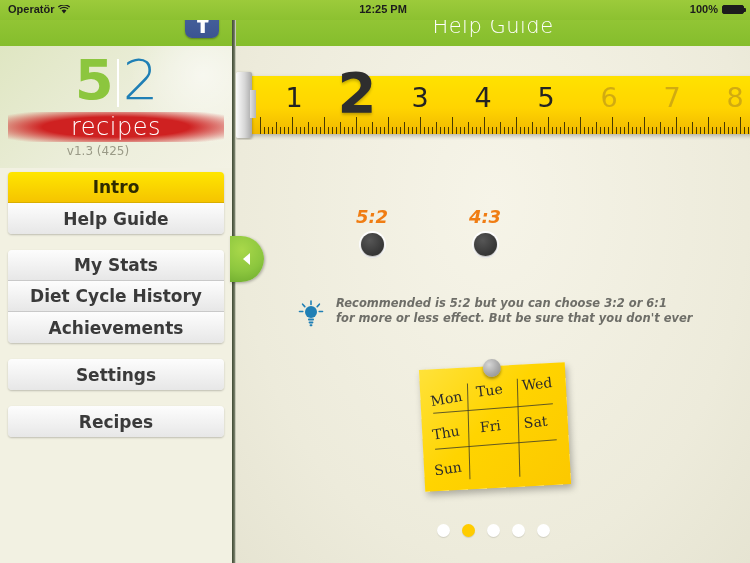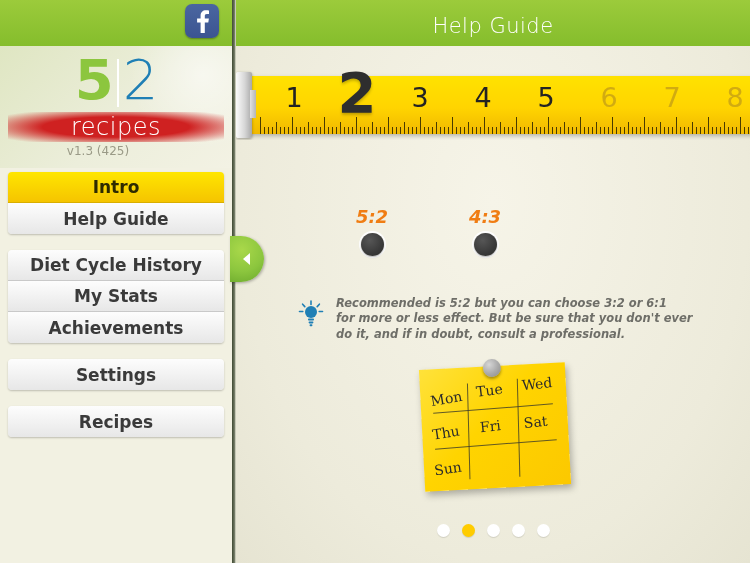--- a/index.html
+++ b/index.html
@@ -236,20 +236,37 @@
     border-radius: 0 23px 23px 0;
     box-shadow: 1px 1px 3px rgba(0,0,0,0.3);
     display: flex; align-items: center; justify-content: center;
   }
 </style>
 </head>
 <body>
 
 <div id="app">
 
+  <div class="statusbar">
+    <div class="status-left">
+      <span>Operatör</span>
+      <span class="wifi-icon">
+        <svg width="12" height="9" viewBox="0 0 12 9">
+          <path d="M6 8.5 L3.6 5.6 A3.8 3.8 0 0 1 8.4 5.6 Z" fill="#1c1c1c"></path>
+          <path d="M1.9 3.9 A6 6 0 0 1 10.1 3.9" stroke="#1c1c1c" stroke-width="1.3" fill="none"></path>
+          <path d="M0.3 2.1 A8.5 8.5 0 0 1 11.7 2.1" stroke="#1c1c1c" stroke-width="1.3" fill="none"></path>
+        </svg>
+      </span>
+    </div>
+    <div class="status-time">12:25 PM</div>
+    <div class="status-right">
+      <span>100%</span>
+      <span class="battery"></span>
+    </div>
+  </div>
 
   <div class="right-panel">
     <div class="right-header"></div>
     <div class="right-title">Help Guide</div>
 
     <div class="content">
 
       <div class="tape-wrap">
         <div class="tape">
           <div class="tape-nums" id="tape-nums">
@@ -415,21 +432,20 @@
             </g>
             <circle cx="13" cy="12" r="6" fill="#1f7fb5"></circle>
             <rect x="10" y="18.5" width="6" height="2.1" rx="0.8" fill="#1f7fb5"></rect>
             <rect x="10.6" y="21.4" width="4.8" height="2" rx="0.8" fill="#1f7fb5"></rect>
             <rect x="11.6" y="24.2" width="2.8" height="2" rx="0.8" fill="#1f7fb5"></rect>
           </svg>
         </div>
         <div class="tip-text">
           <div>Recommended is 5:2 but you can choose 3:2 or 6:1</div>
           <div>for more or less effect. But be sure that you don't ever</div>
-          <div>do it, and if in doubt, consult a professional.</div>
         </div>
       </div>
 
       <div class="note">
         <div class="note-pin"></div>
         <div class="note-grid">
           <div class="gline" style="left:46px;  top:16px;  width:1.4px; height:96px; transform:rotate(1.5deg);"></div>
           <div class="gline" style="left:96px;  top:14px;  width:1.4px; height:98px; transform:rotate(1.5deg);"></div>
           <div class="gline" style="left:12px;  top:42px;  width:120px; height:1.4px; transform:rotate(-1.5deg);"></div>
           <div class="gline" style="left:12px;  top:78px;  width:122px; height:1.4px; transform:rotate(-1.5deg);"></div>
@@ -490,24 +506,24 @@
         <div class="menu-group">
           <div class="menu-item active">
             <span>Intro</span>
           </div>
           <div class="menu-item">
             <span>Help Guide</span>
           </div>
         </div>
         <div class="menu-group">
           <div class="menu-item">
+            <span>My Stats</span>
+          </div>
+          <div class="menu-item">
             <span>Diet Cycle History</span>
-          </div>
-          <div class="menu-item">
-            <span>My Stats</span>
           </div>
           <div class="menu-item">
             <span>Achievements</span>
           </div>
         </div>
         <div class="menu-group">
           <div class="menu-item">
             <span>Settings</span>
           </div>
         </div>

